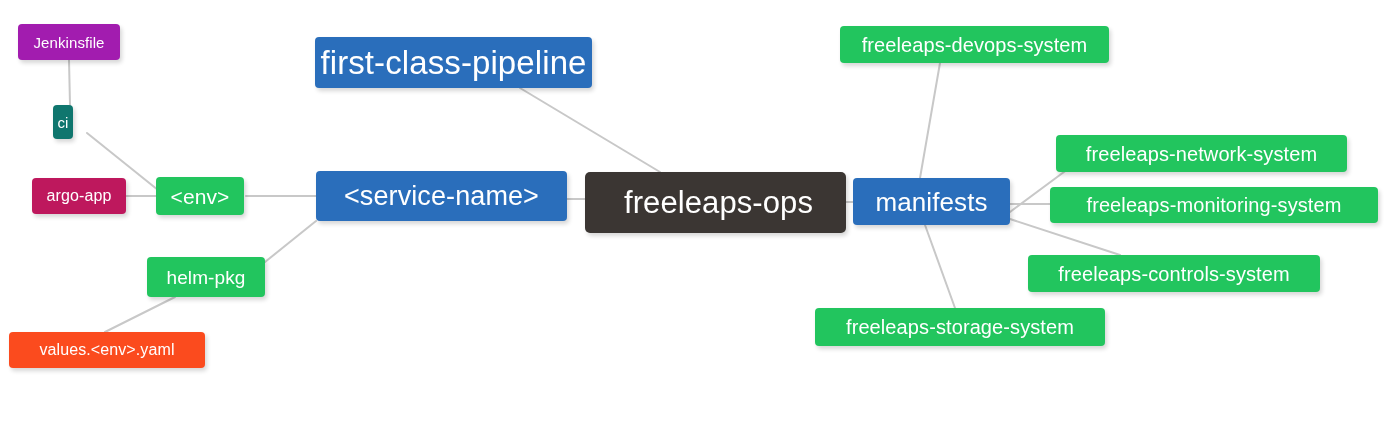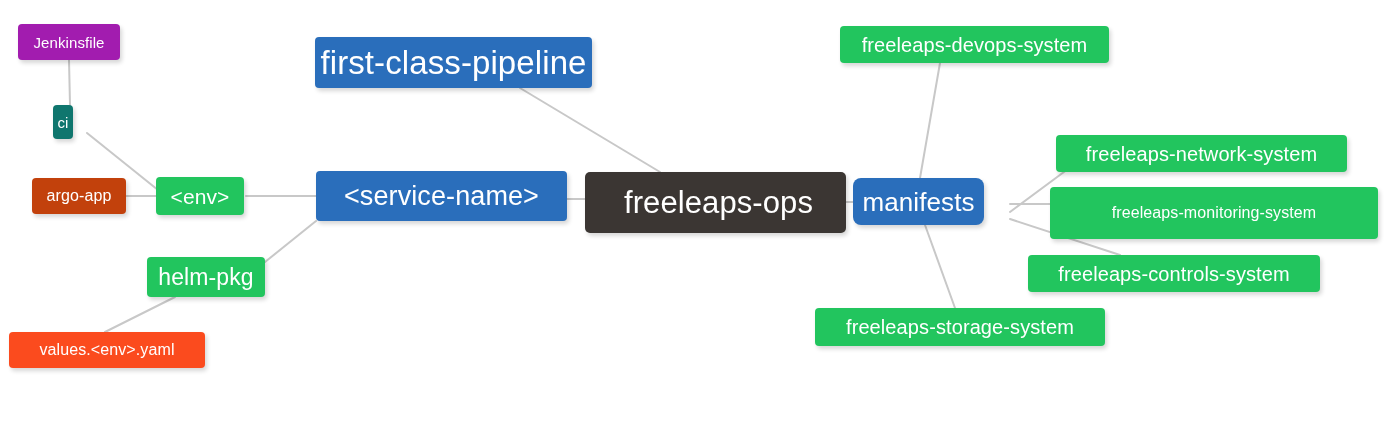--- a/index.html
+++ b/index.html
@@ -63,27 +63,27 @@
       <line x1="846" y1="202" x2="853" y2="202" class="edge" stroke="#c8c8c8"></line>
       <line x1="920" y1="178" x2="940" y2="63" class="edge" stroke="#c8c8c8"></line>
       <line x1="1010" y1="212" x2="1095" y2="149" class="edge" stroke="#c8c8c8"></line>
       <line x1="1010" y1="204" x2="1050" y2="204" class="edge" stroke="#c8c8c8"></line>
       <line x1="1010" y1="219" x2="1120" y2="255" class="edge" stroke="#c8c8c8"></line>
       <line x1="925" y1="225" x2="955" y2="308" class="edge" stroke="#c8c8c8"></line>
     </svg>
   <div id="node-layer">
       <div class="node" style="left: 18px; top: 24px; width: 102px; height: 36px; background: #a21caf; font-size: 15px;">Jenkinsfile</div>
       <div class="node" style="left: 53px; top: 105px; width: 19px; height: 34px; background: #0f766e; font-size: 15px;">ci</div>
-      <div class="node" style="left: 32px; top: 178px; width: 94px; height: 36px; background: #c2410c; font-size: 16px;">argo-app</div>
+      <div class="node" style="left: 32px; top: 178px; width: 94px; height: 36px; background: #be185d; font-size: 16px;">argo-app</div>
       <div class="node" style="left: 156px; top: 177px; width: 88px; height: 38px; background: rgb(34, 197, 94); font-size: 21px;">&lt;env&gt;</div>
-      <div class="node" style="left: 147px; top: 257px; width: 118px; height: 40px; background: rgb(34, 197, 94); font-size: 23px;">helm-pkg</div>
+      <div class="node" style="left: 147px; top: 257px; width: 118px; height: 40px; background: rgb(34, 197, 94); font-size: 19px;">helm-pkg</div>
       <div class="node" style="left: 9px; top: 332px; width: 196px; height: 36px; background: rgb(251, 75, 30); font-size: 16px;">values.&lt;env&gt;.yaml</div>
       <div class="node" style="left: 315px; top: 37px; width: 277px; height: 51px; background: rgb(42, 110, 187); font-size: 33px;">first-class-pipeline</div>
       <div class="node" style="left: 316px; top: 171px; width: 251px; height: 50px; background: rgb(42, 110, 187); font-size: 27px;">&lt;service-name&gt;</div>
       <div class="node root" style="left: 585px; top: 172px; width: 261px; height: 61px; background: rgb(59, 54, 51); font-size: 31px; padding-left: 16px;">freeleaps-ops</div>
-      <div class="node" style="left: 853px; top: 178px; width: 131px; height: 47px; background: rgb(42, 110, 187); font-size: 26px; border-radius: 8px;">manifests</div>
+      <div class="node" style="left: 853px; top: 178px; width: 157px; height: 47px; background: rgb(42, 110, 187); font-size: 26px;">manifests</div>
       <div class="node" style="left: 840px; top: 26px; width: 269px; height: 37px; background: rgb(34, 197, 94); font-size: 20px;">freeleaps-devops-system</div>
       <div class="node" style="left: 1056px; top: 112px; width: 291px; height: 37px; background: rgb(34, 197, 94); font-size: 20px; margin-top: 23px;">freeleaps-network-system</div>
-      <div class="node" style="left: 1050px; top: 187px; width: 328px; height: 52px; background: rgb(34, 197, 94); font-size: 16px;">freeleaps-monitoring-system</div>
+      <div class="node" style="left: 1050px; top: 187px; width: 328px; height: 36px; background: rgb(34, 197, 94); font-size: 20px;">freeleaps-monitoring-system</div>
       <div class="node" style="left: 1028px; top: 255px; width: 292px; height: 37px; background: rgb(34, 197, 94); font-size: 20px;">freeleaps-controls-system</div>
       <div class="node" style="left: 815px; top: 308px; width: 290px; height: 38px; background: rgb(34, 197, 94); font-size: 20px;">freeleaps-storage-system</div>
     </div>
 </div>
 
 </body></html>

